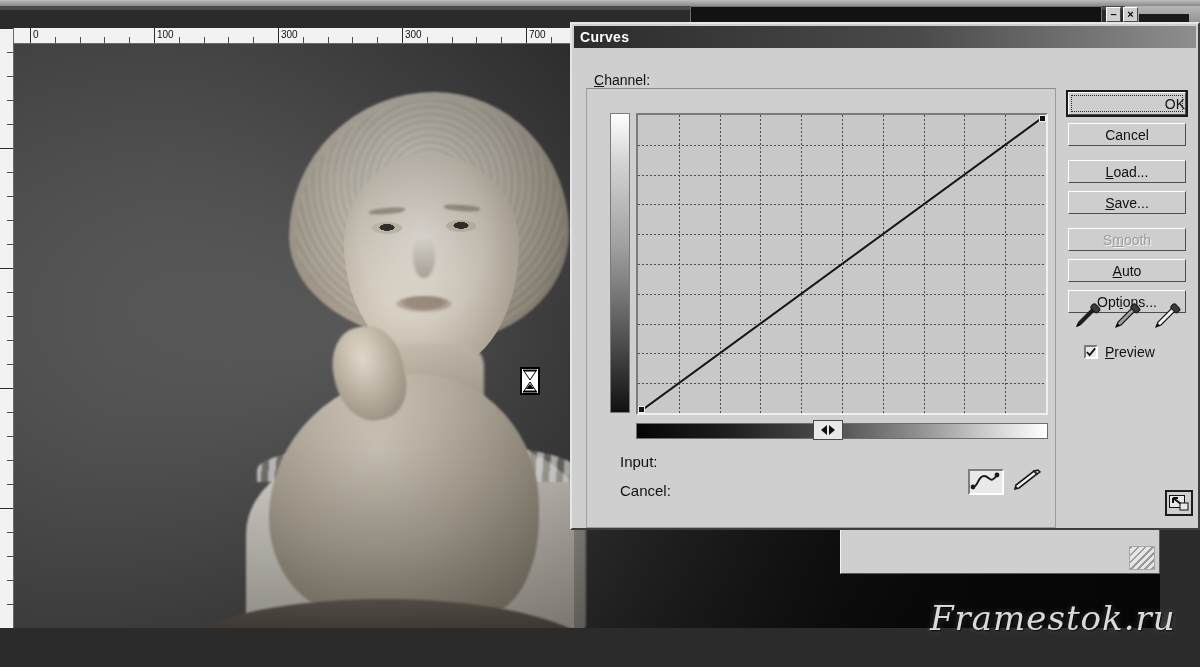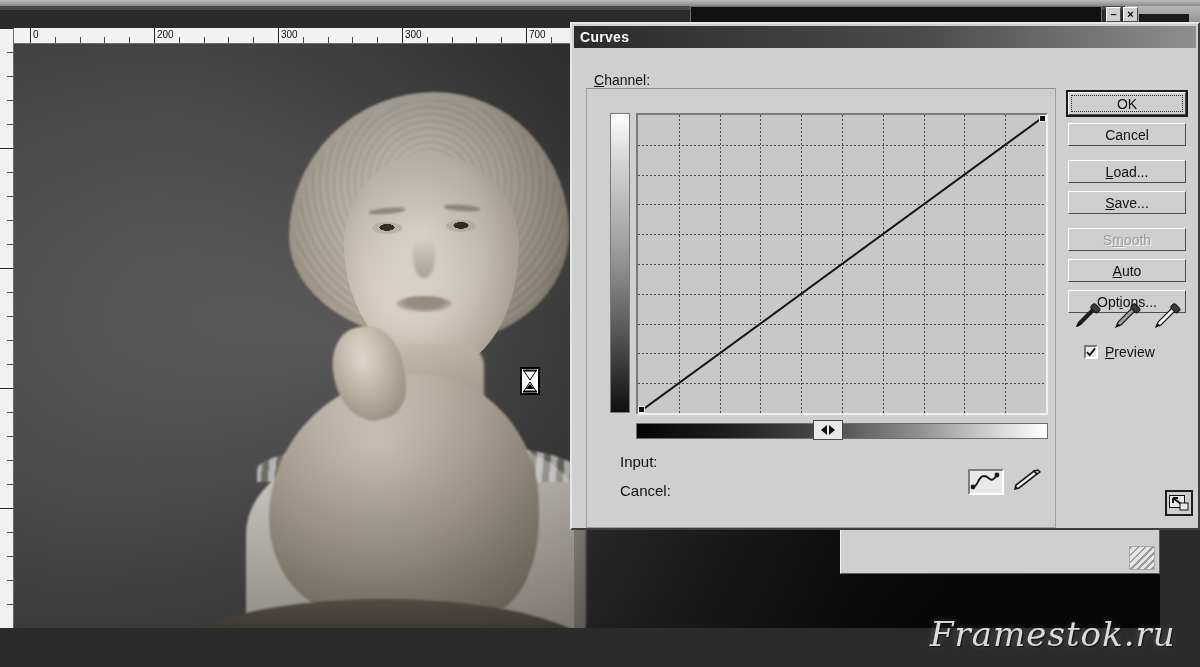--- a/index.html
+++ b/index.html
@@ -223,21 +223,21 @@
      border:2px solid #7e7e7e; border-right-color:#fff; border-bottom-color:#fff;}
   .toolbtn.pencil{ left:438px; top:421px; background:transparent; border:none;}
 
   
   .btncol{ position:absolute; left:496px; top:44px; width:122px; }
   .pbtn{ width:118px; height:23px; margin-bottom:8px;
      background:#cecece; border:1px solid #fefefe;
      border-right-color:#4d4d4d; border-bottom-color:#4d4d4d;
      font-size:14px; color:#111; display:flex; align-items:center; justify-content:center;
      font-family:"Liberation Sans",sans-serif;}
-  .pbtn.focused{ outline:2px solid #1a1a1a; outline-offset:0px; position:relative;}
+  .pbtn.focused{ outline:2px solid #1a1a1a; outline-offset:0px; position:relative;justify-content:flex-end;}
   .pbtn.focused::after{ content:""; position:absolute; inset:2px;
      border:1px dotted #2a2a2a;}
   .pbtn.disabled{ color:#9b9b9b; text-shadow:1px 1px 0 #f3f3f3;}
   .pbtn u{ text-decoration:underline;}
 
   .droppers{ position:absolute; left:500px; top:255px; width:120px; height:34px; display:flex; gap:10px;}
   .preview-row{ position:absolute; left:512px; top:296px; display:flex; align-items:center; gap:7px;}
   .chk{ width:14px; height:14px; background:#e9e9e9;
      border:2px solid #7a7a7a; border-right-color:#fff; border-bottom-color:#fff;
      display:flex; align-items:center; justify-content:center;}
@@ -246,21 +246,21 @@
   .preview-label u{text-decoration:underline;}
 
   .resize-icon{ position:absolute; left:1165px; top:490px; width:28px; height:26px;
      background:#cfcfcf; border:2px solid #1d1d1d; display:flex; align-items:center; justify-content:center;}
 
   
   .watermark{ position:absolute; left:930px; top:598px; width:262px; height:46px;
      font-family:"DejaVu Serif", serif; font-style:italic; font-size:34px;
      color:rgba(235,235,235,.92); letter-spacing:1px;
      text-shadow:1px 1px 2px rgba(0,0,0,.9), 0 0 6px rgba(255,255,255,.25);
-     white-space:nowrap;margin-top:16px; }
+     white-space:nowrap; }
 </style>
 </head>
 <body>
 
 <div id="root">
 
   <div class="app-top-strip"></div>
   <div class="app-top-strip2"></div>
   <div class="topbar-dark"></div>
   <div class="topbar-right-sliver"></div>
@@ -272,21 +272,21 @@
 
   <div class="ruler-corner"></div>
   <div class="ruler-h" id="rulerH">
       <div class="rt" style="left: 16px;"></div>
       <div class="rl" style="left: 19px;">0</div>
       <div class="rs" style="left: 40.8px;"></div>
       <div class="rs" style="left: 65.6px;"></div>
       <div class="rs" style="left: 90.4px;"></div>
       <div class="rs" style="left: 115.2px;"></div>
       <div class="rt" style="left: 140px;"></div>
-      <div class="rl" style="left: 143px;">200</div>
+      <div class="rl" style="left: 143px;">100</div>
       <div class="rs" style="left: 164.8px;"></div>
       <div class="rs" style="left: 189.6px;"></div>
       <div class="rs" style="left: 214.4px;"></div>
       <div class="rs" style="left: 239.2px;"></div>
       <div class="rt" style="left: 264px;"></div>
       <div class="rl" style="left: 267px;">300</div>
       <div class="rs" style="left: 288.8px;"></div>
       <div class="rs" style="left: 313.6px;"></div>
       <div class="rs" style="left: 338.4px;"></div>
       <div class="rs" style="left: 363.2px;"></div>

